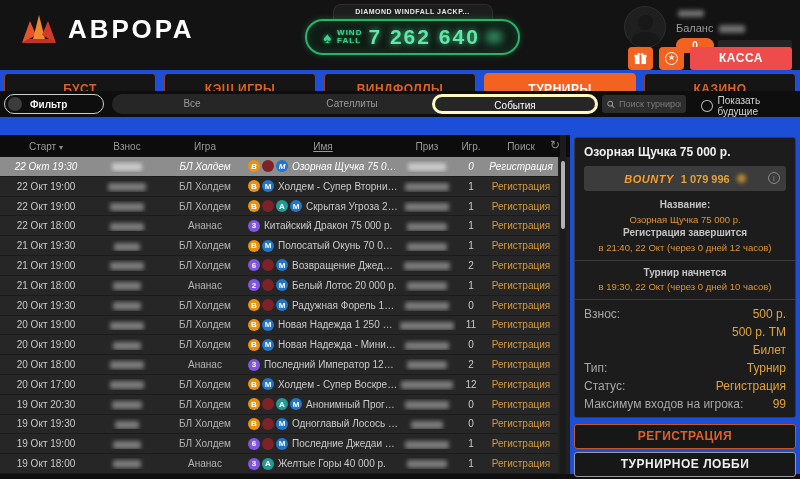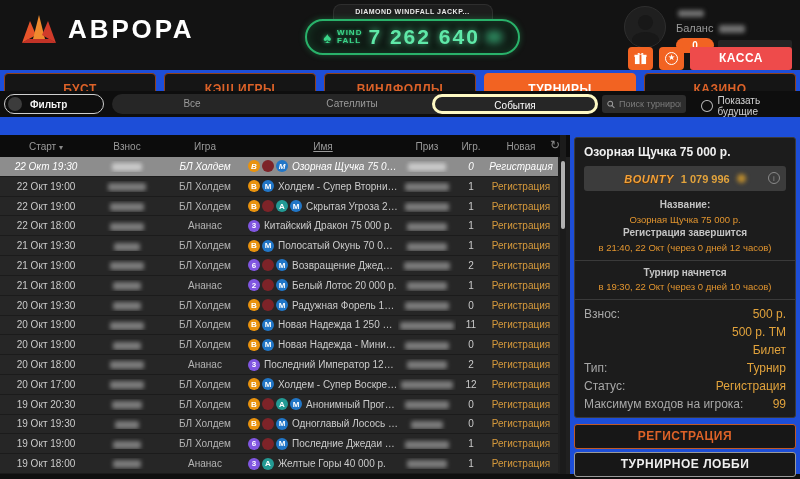--- a/index.html
+++ b/index.html
@@ -195,21 +195,21 @@
   </div>
 
   <div id="table">
     <div id="thead">
       <span class="c start"><span>Старт</span> <span class="caret">▾</span></span>
       <span class="c fee">Взнос</span>
       <span class="c game">Игра</span>
       <span class="c name">Имя</span>
       <span class="c prize">Приз</span>
       <span class="c entries">Игр.</span>
-      <span class="c status">Новая</span>
+      <span class="c status">Поиск</span>
       <span id="refresh-ic">↻</span>
     </div>
     <div id="rows">
         <div class="row sel">
           <span class="c start">22 Окт 19:30</span>
           <span class="c fee"><span class="blurbar" style="width: 30px;"></span></span>
           <span class="c game">БЛ Холдем</span>
           <span class="c name">
             <span class="badge bg-orange">B</span>
             <span class="badge bg-darkred"></span>

